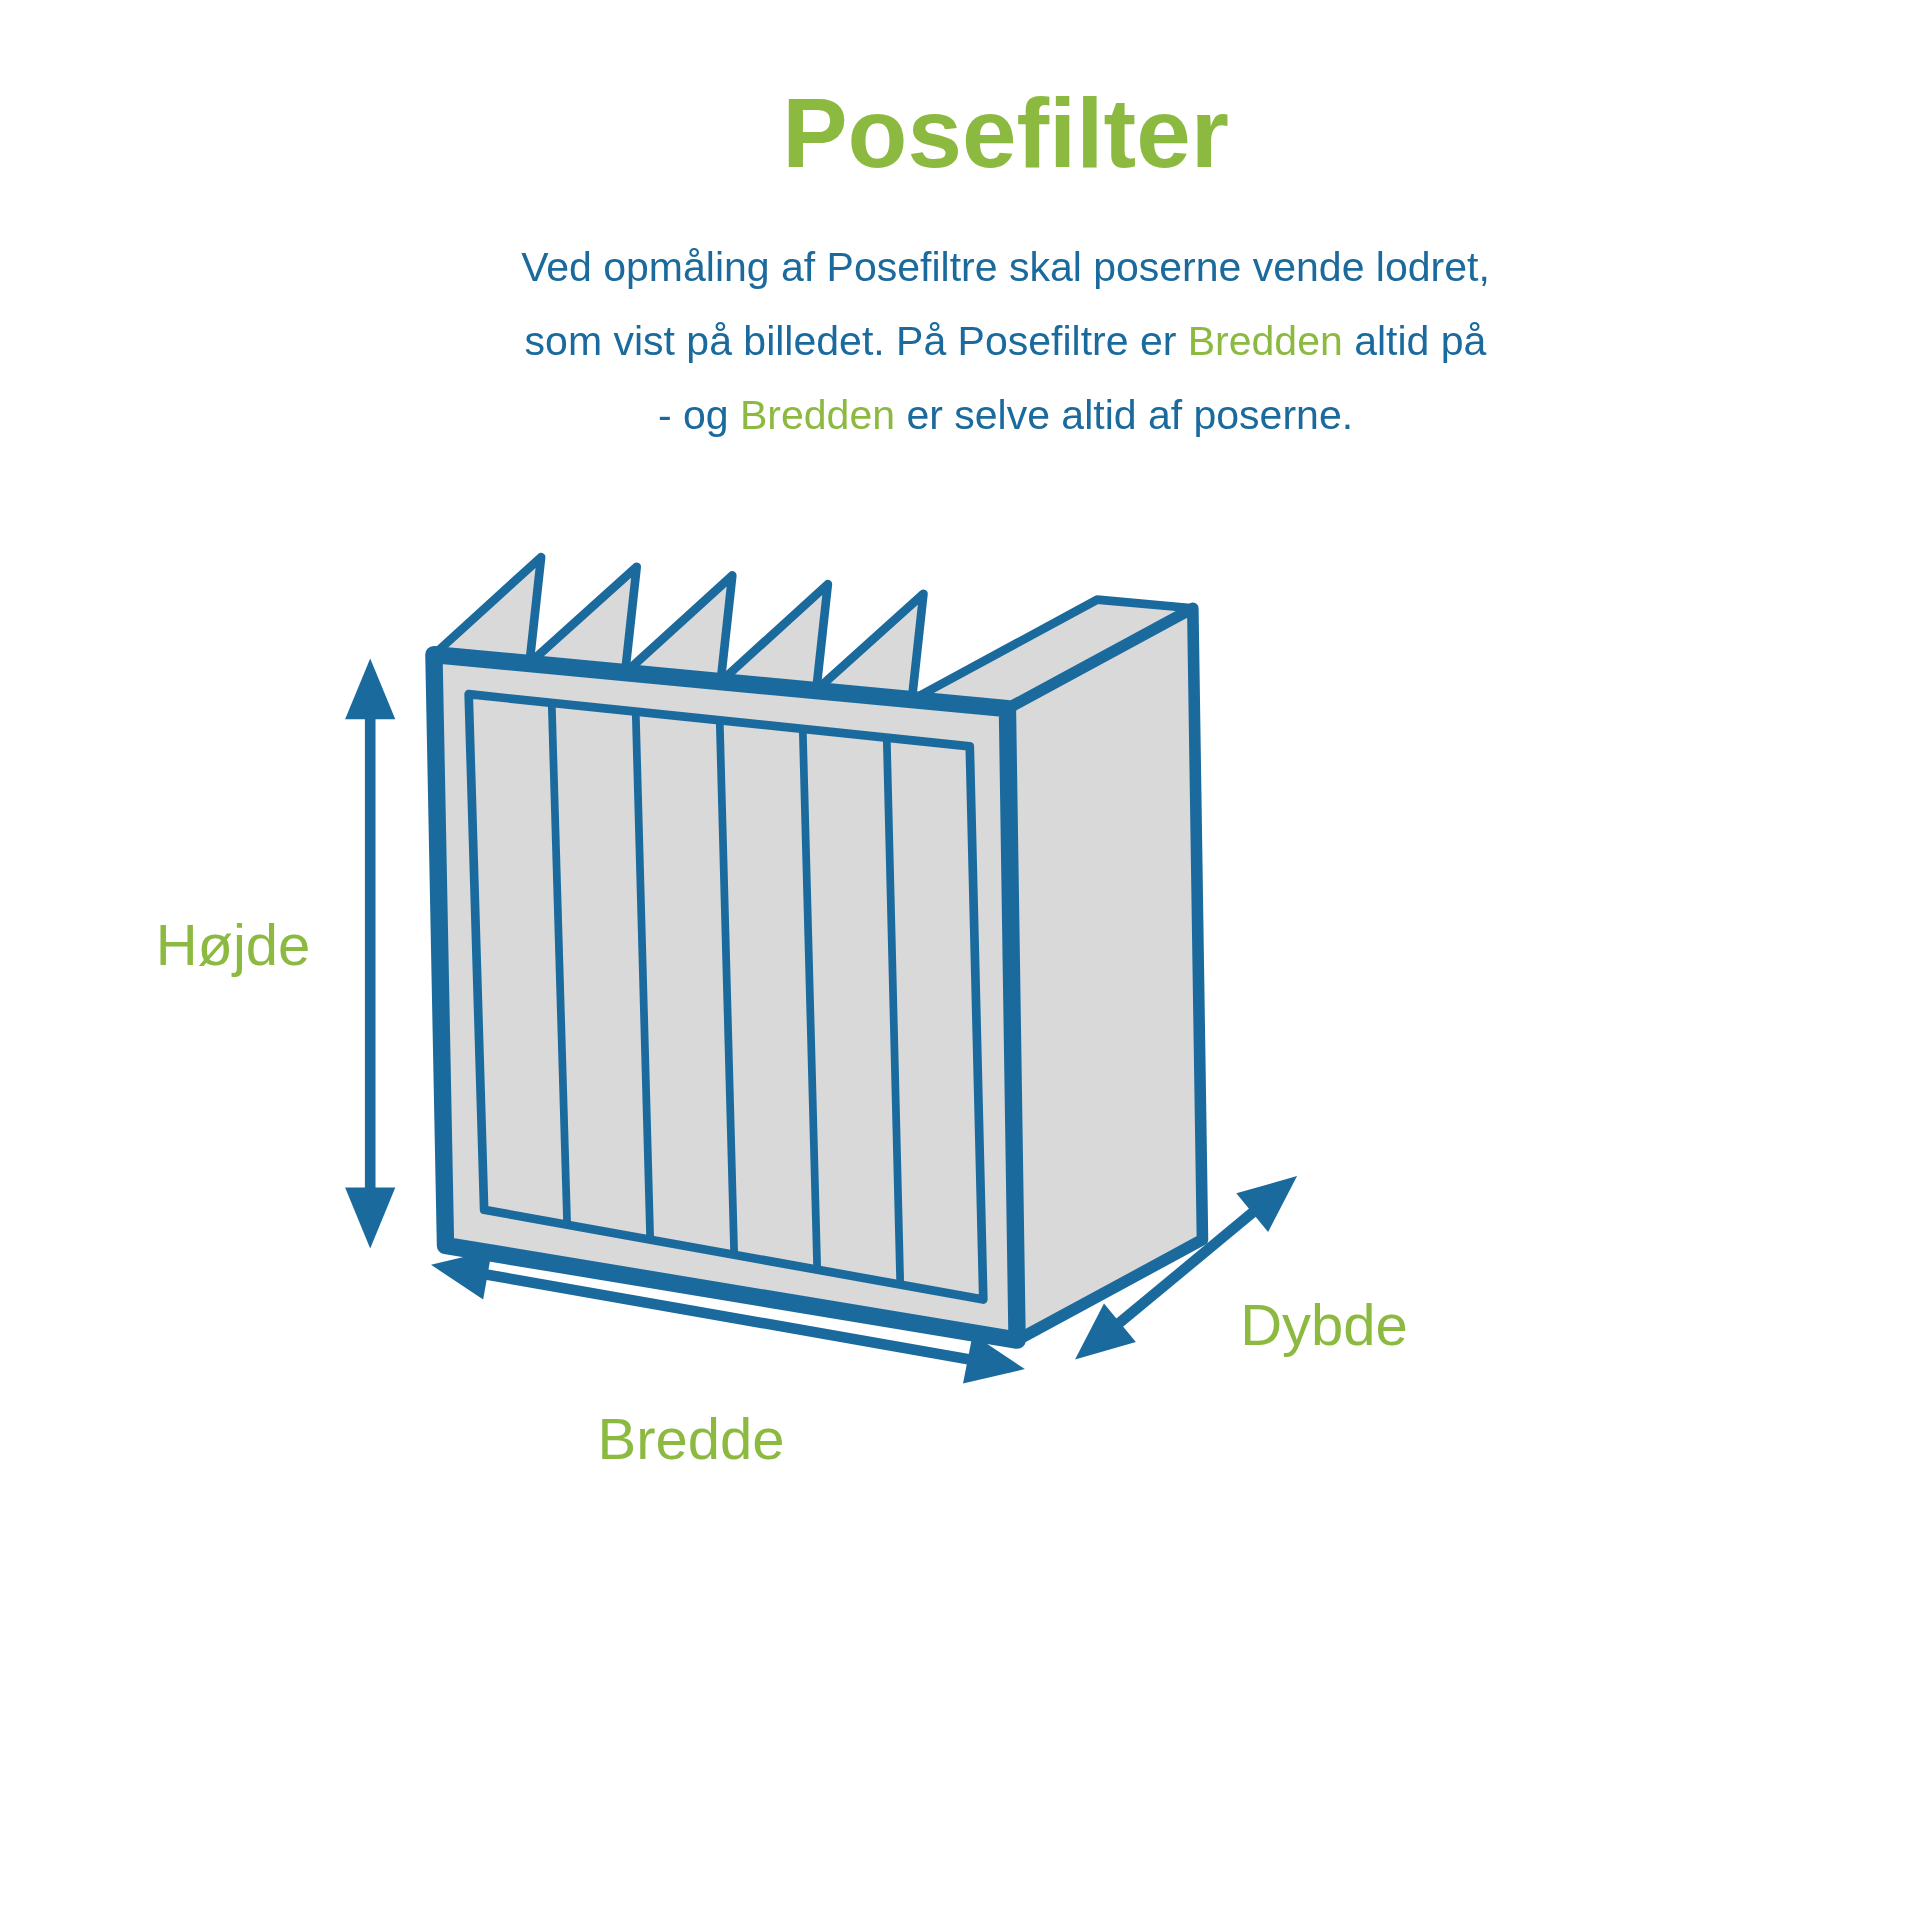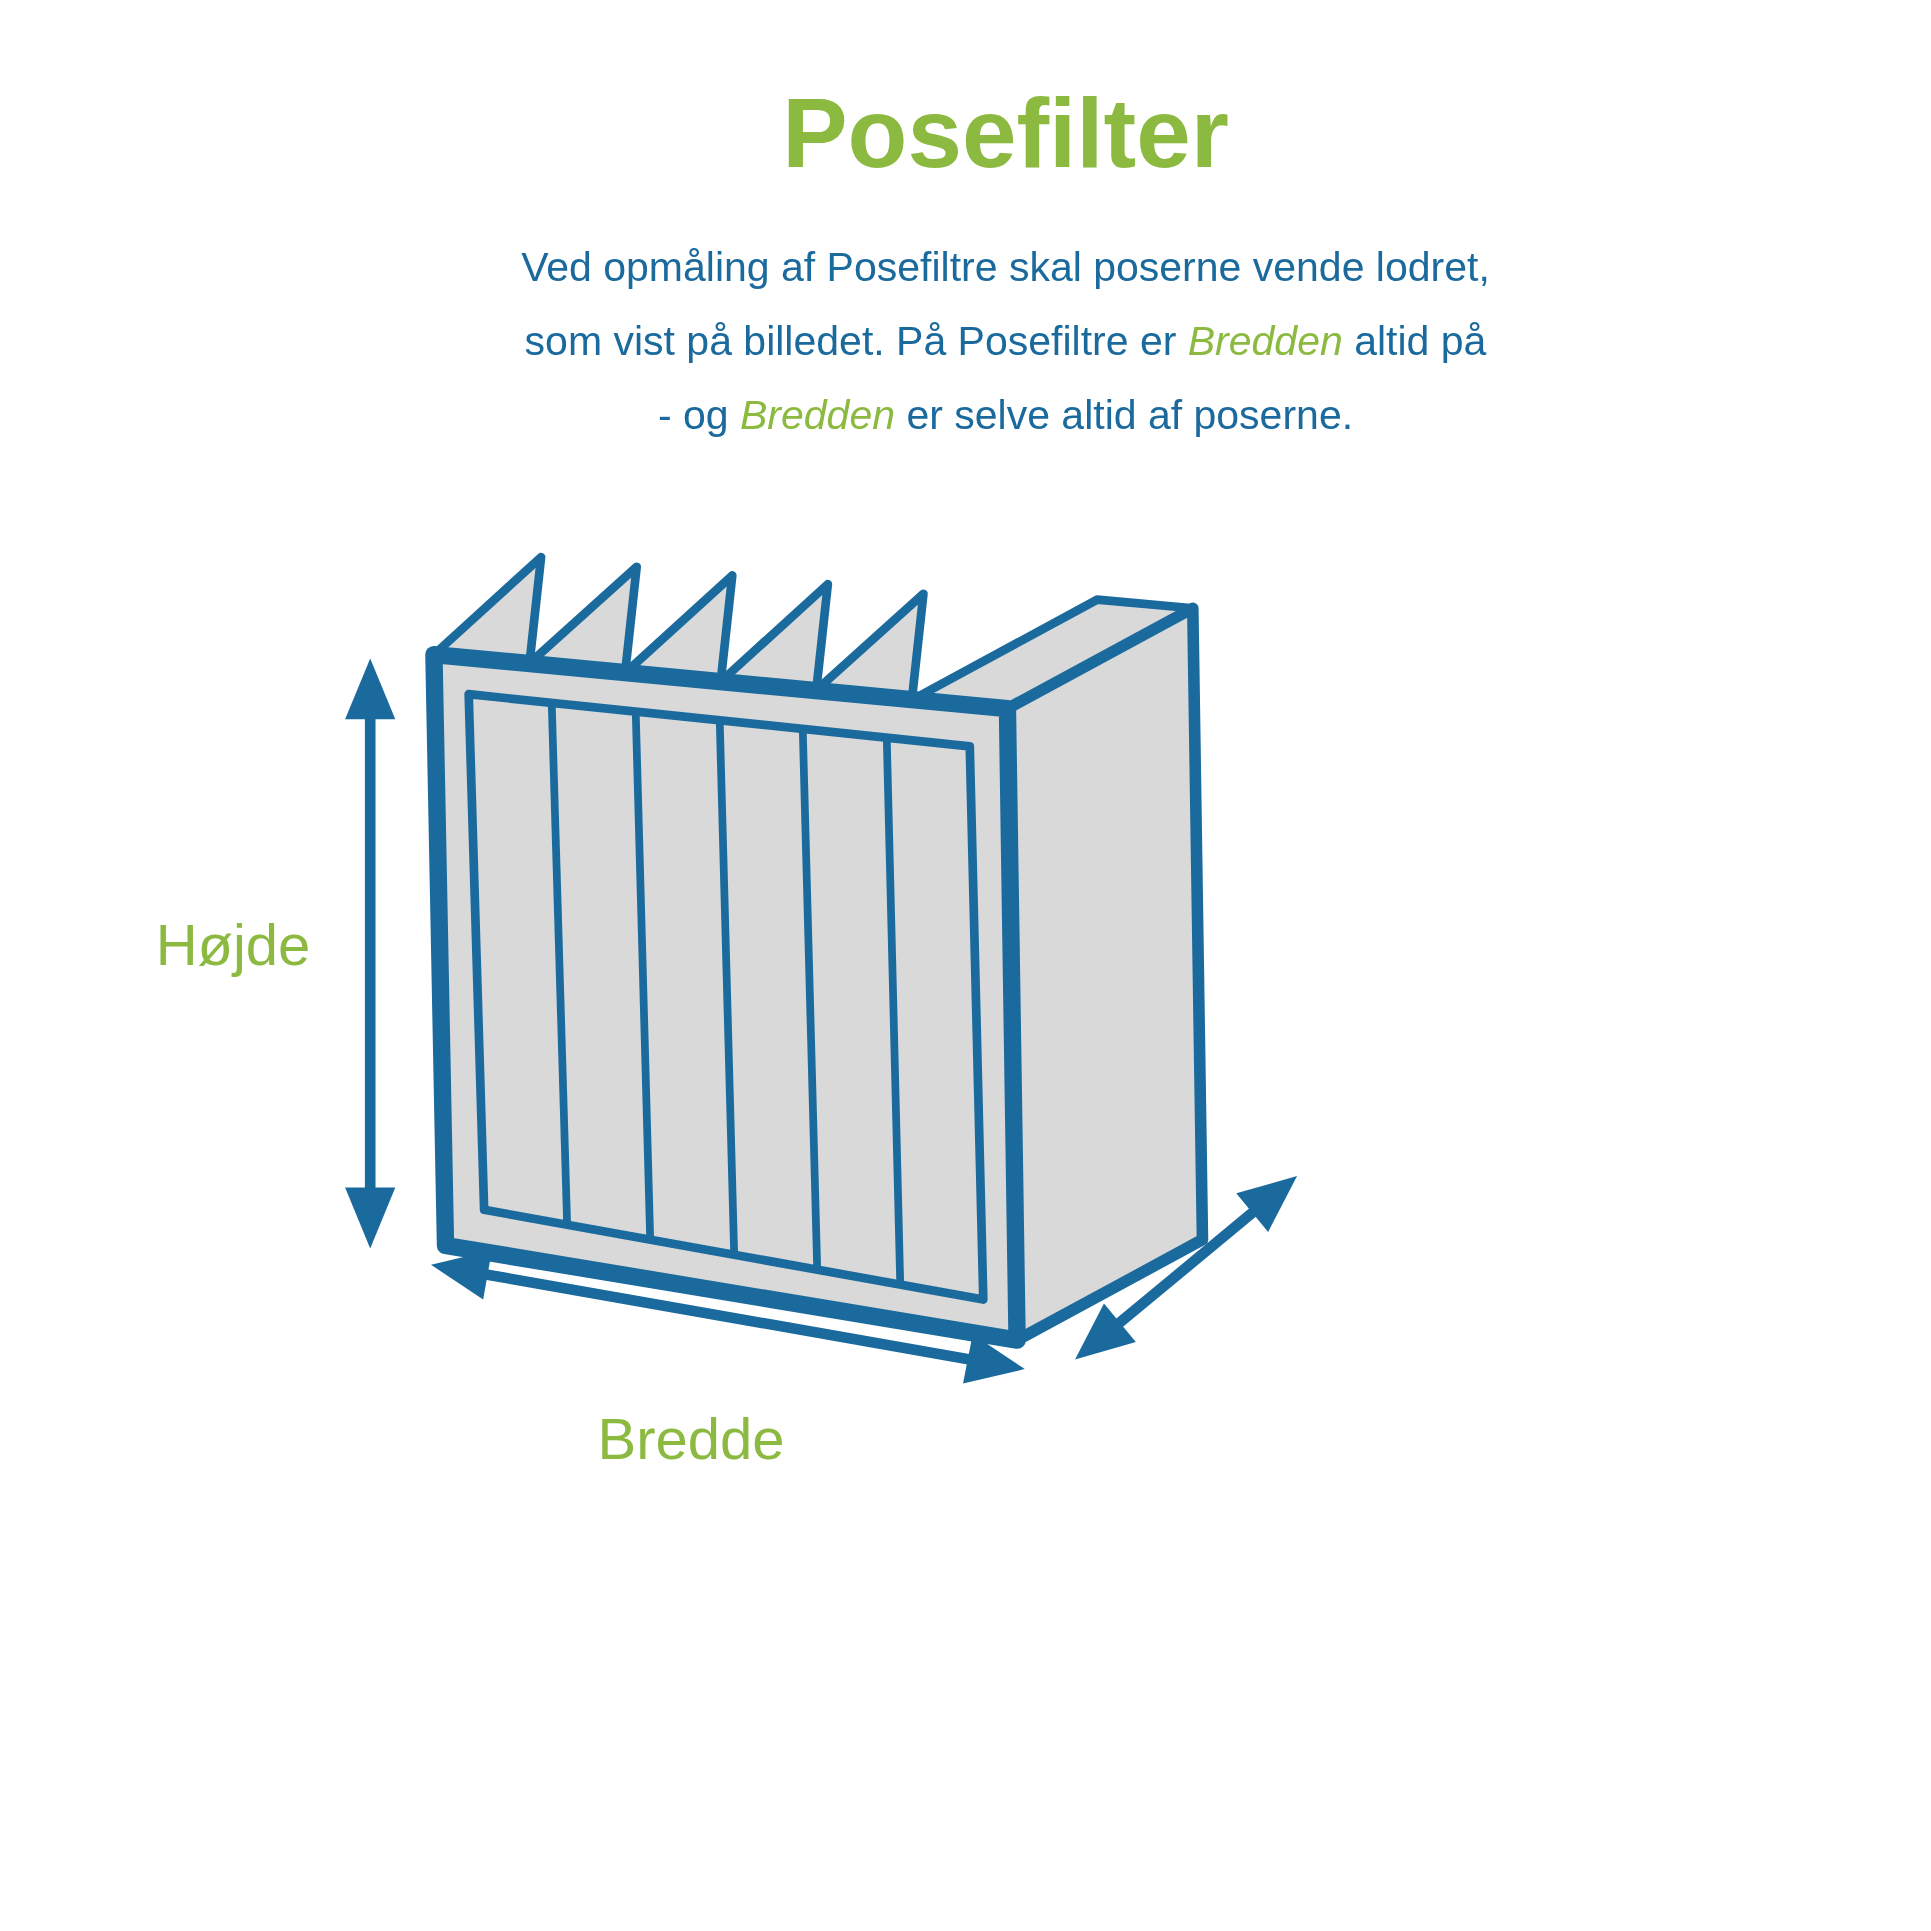--- a/index.html
+++ b/index.html
@@ -15,21 +15,21 @@
 
   .title{
     position:absolute;top:77px;left:0;width:1931px;
     text-align:center;font-size:98px;font-weight:bold;color:var(--green);
   }
   .intro{
     position:absolute;top:230px;left:0;width:1931px;
     text-align:center;font-size:41px;line-height:74px;color:var(--blue);
   }
   .pline span.blue{color:var(--blue);}
-  .pline span.green{color:var(--green);font-style:italic;}
+  .pline span.green{color:var(--green);}
 
   .diagram-svg{position:absolute;top:0;left:0;}
 
   .dim-label{
     position:absolute;color:var(--green);font-size:58px;line-height:77px;text-align:center;
   }
   .label-height{top:906px;left:58px;width:270px;}
   .label-width{top:1400px;left:458px;width:386px;}
   .label-depth{top:1286px;left:1139px;width:290px;}
 </style>
@@ -84,15 +84,16 @@
 
     <g fill="var(--blue)">
       <line x1="1117" y1="1371" x2="1257" y2="1255" stroke="var(--blue)" stroke-width="11"></line>
       <polygon points="1072,1408 1135,1390 1102,1350"></polygon>
       <polygon points="1302,1218 1272,1276 1239,1236"></polygon>
     </g>
   </svg>
 
   <div class="dim-label label-height">Højde</div>
   <div class="dim-label label-width">Bredde</div>
+  <div class="dim-label label-depth">Dybde</div>
 
 </div>
 
 
 </body></html>

